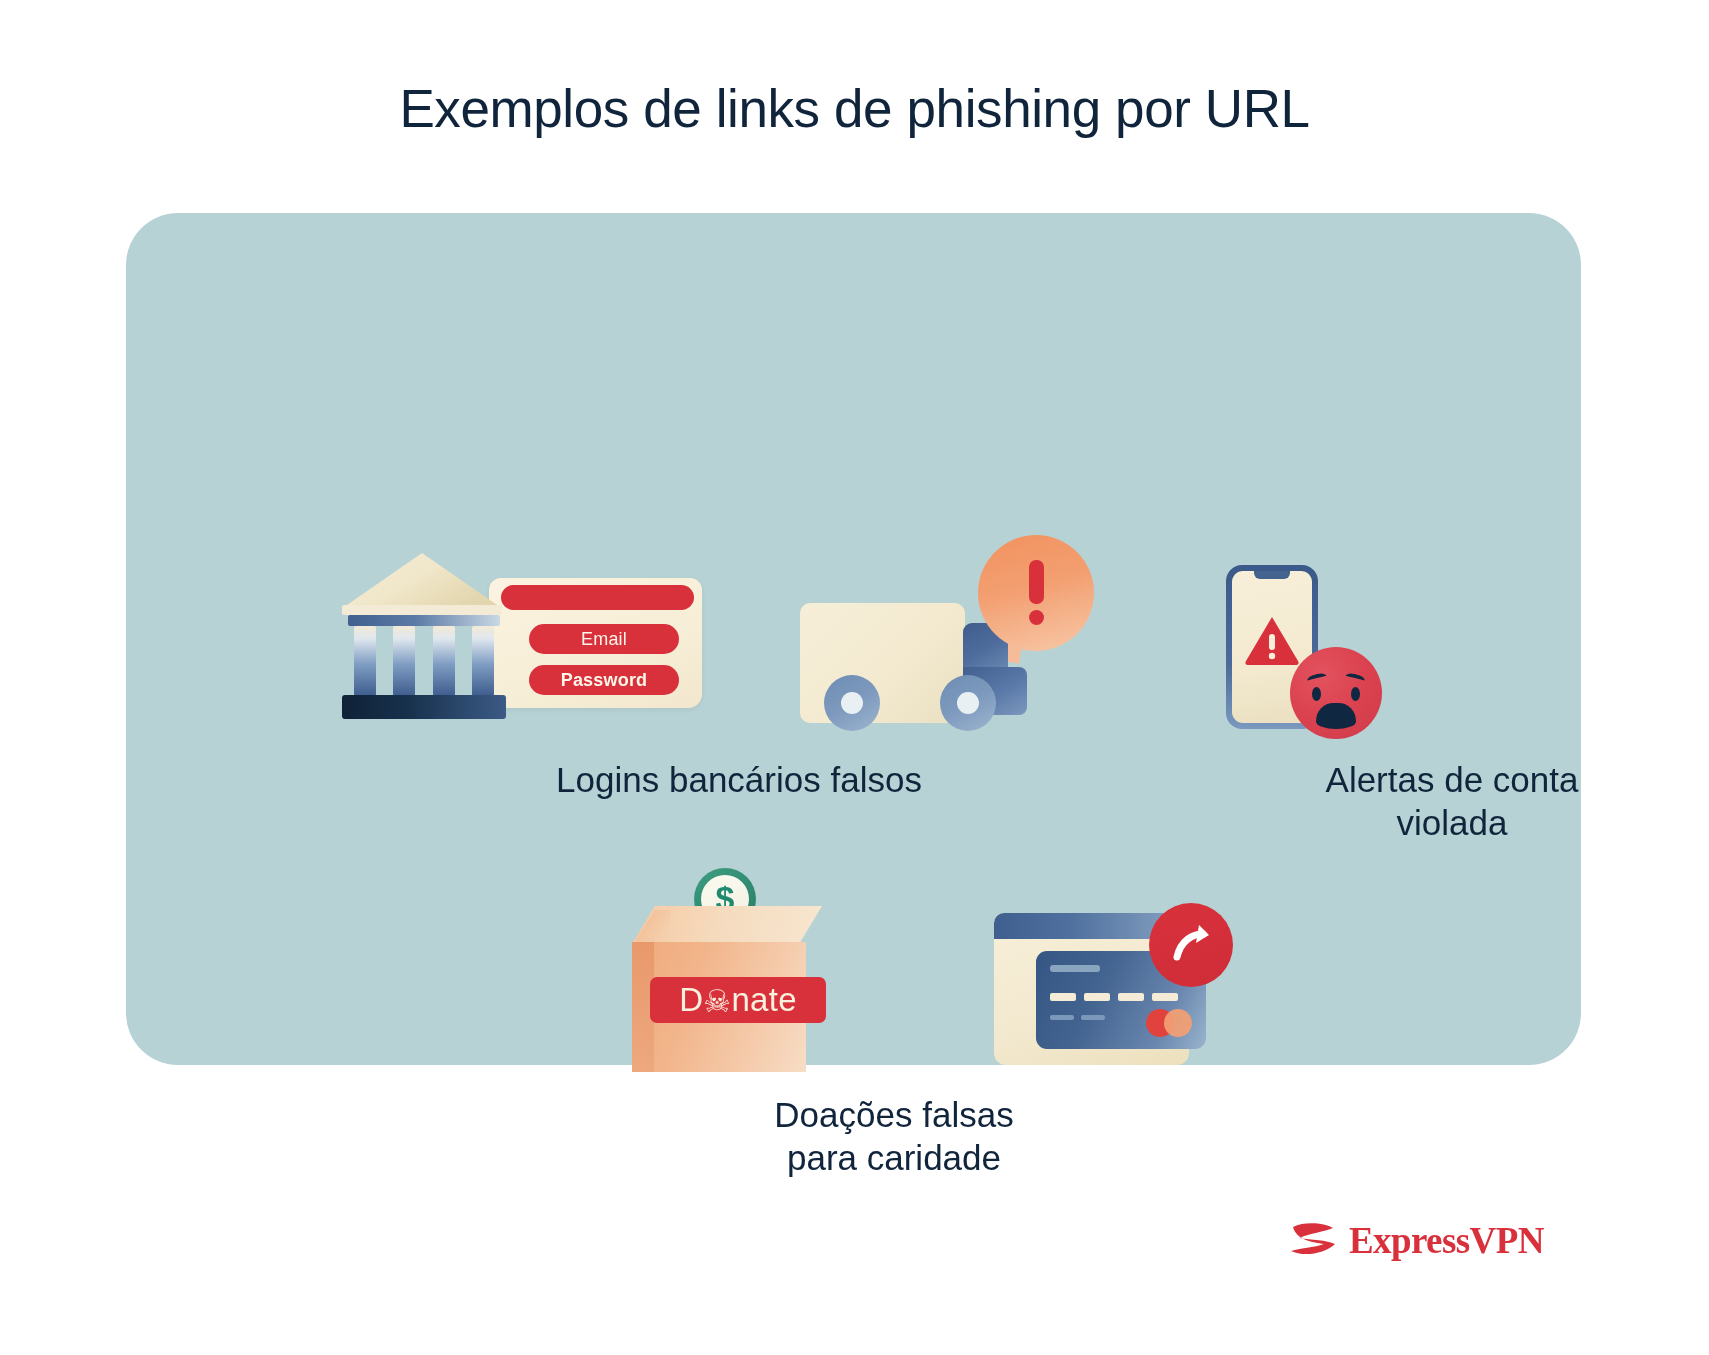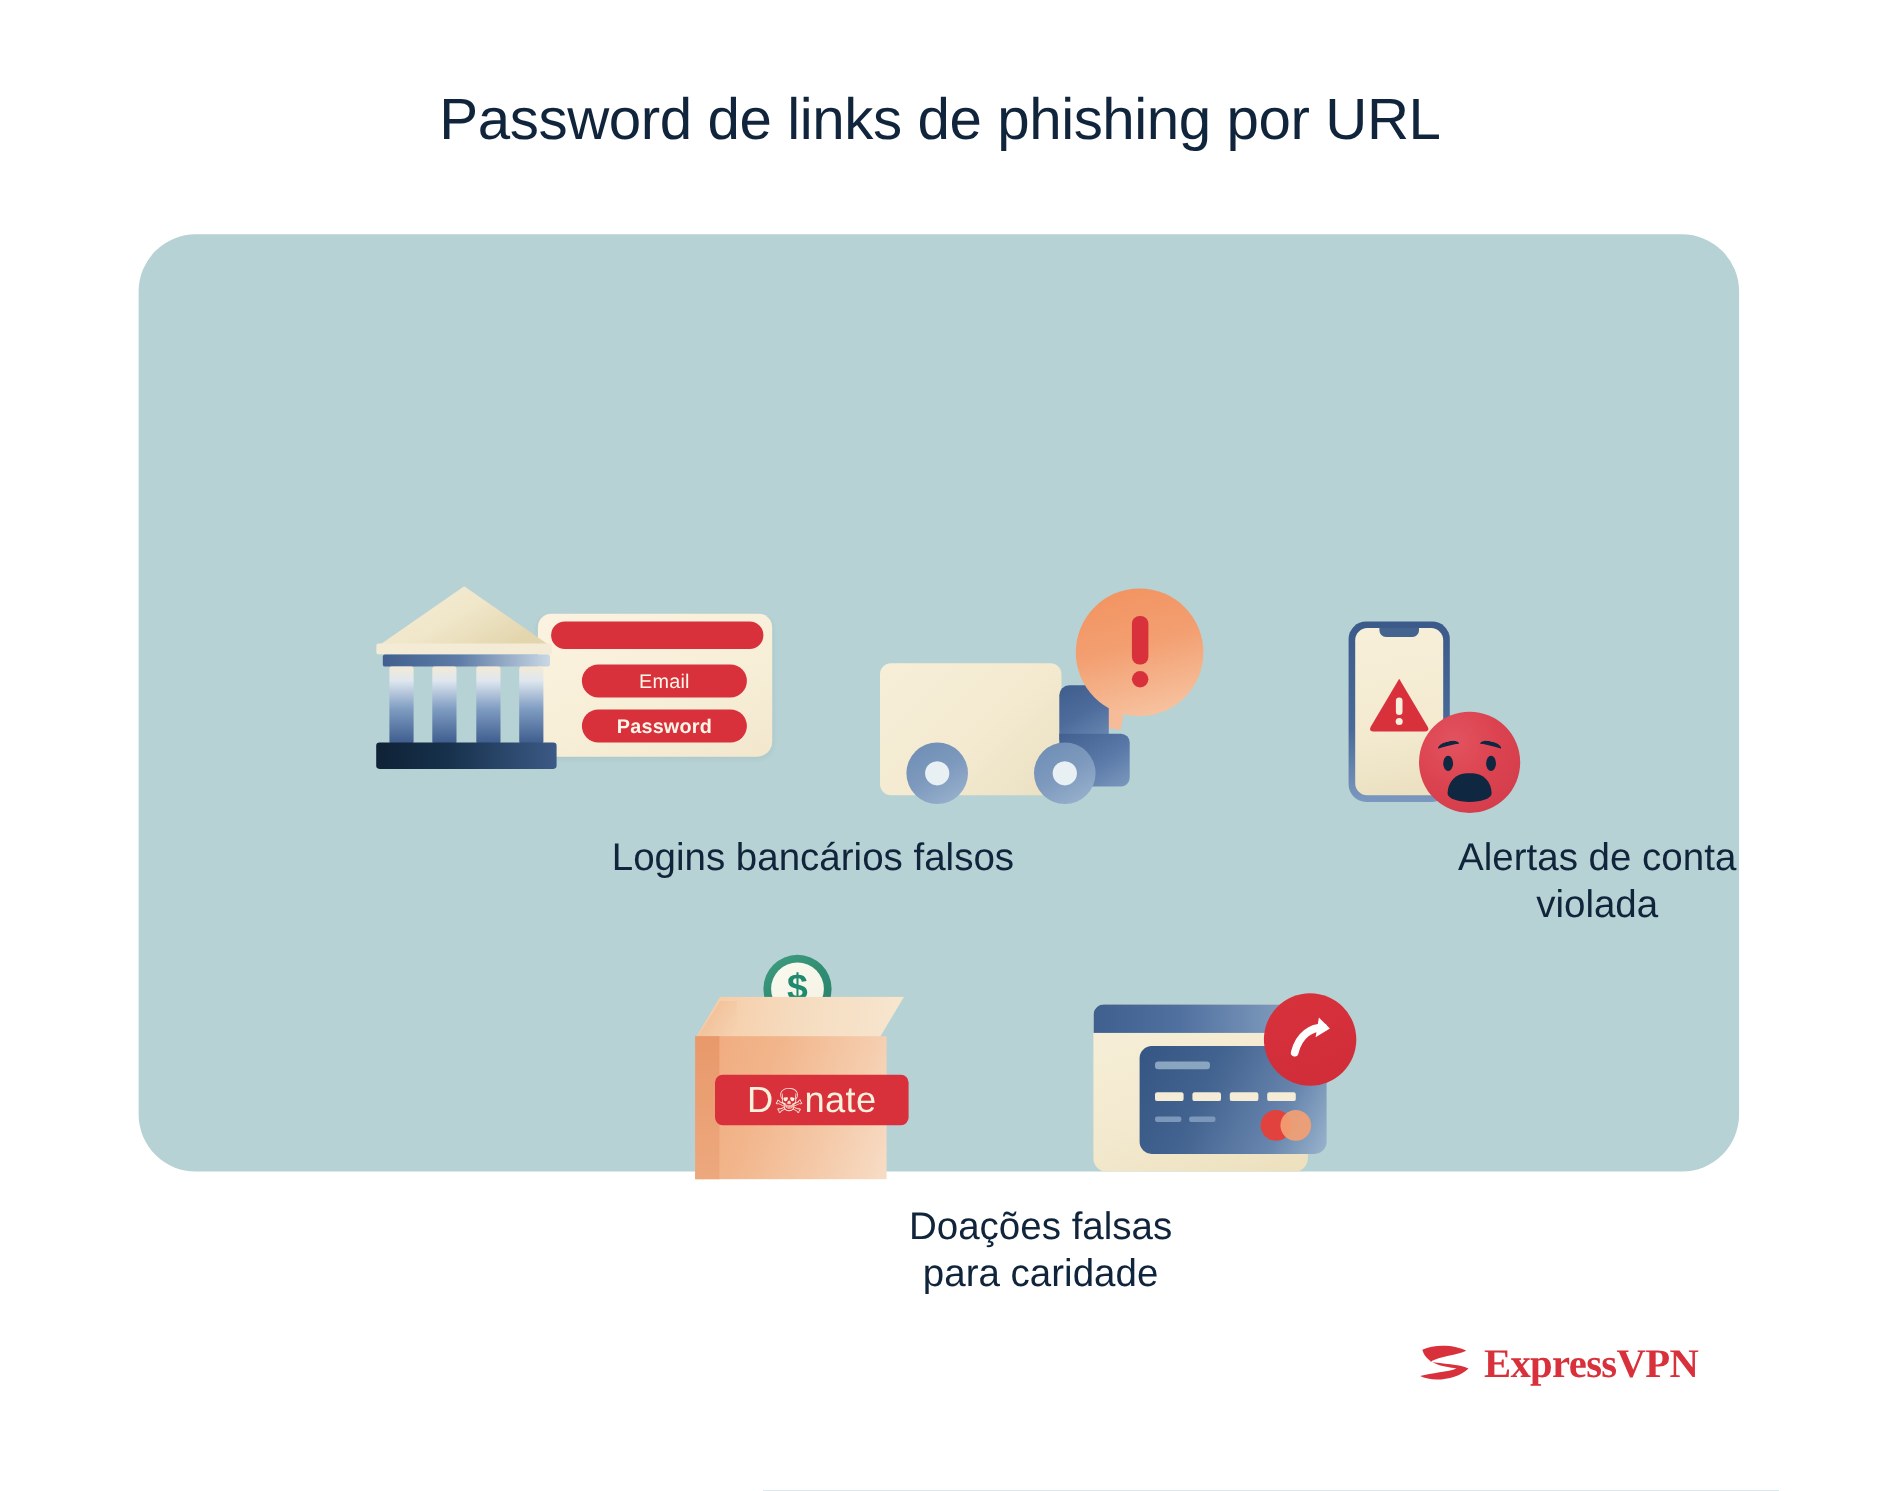--- a/index.html
+++ b/index.html
@@ -41,21 +41,21 @@
     line-height:43px;
     color:#10243b;
     font-weight:400;
     left:50%;
     transform:translateX(-50%);
     white-space:pre-line;
   }
   .art{ position:absolute; }
 
   
-  .bank-wrap{ left:216px; top:320px; width:360px; height:175px; }
+  .bank-wrap{ left:216px; top:340px; width:360px; height:175px; }
   
   .bank-card{
     position:absolute; left:147px; top:25px;
     width:213px; height:130px;
     background:linear-gradient(160deg,#fbf3e0 0%,#f7eed7 60%,#f2e7cd 100%);
     border-radius:12px 12px 14px 14px;
     box-shadow:0 2px 5px rgba(16,36,59,.06);
   }
   .bank-topbar{
     position:absolute; left:159px; top:32px;
@@ -340,21 +340,21 @@
     border-radius:50%;
     background:linear-gradient(160deg,#d8313c 0%,#cf2d38 100%);
     display:flex; align-items:center; justify-content:center;
   }
   .redirect-arrow{ width:48px; height:48px; }
 
   
   .lbl-bank{ left:378px; top:545px; width:470px; }
   .lbl-truck{ left:784px; top:545px; width:330px; }
   .lbl-phone{ left:1146px; top:545px; width:360px; }
-  .lbl-don{   left:620px; top:880px; width:400px; }
+  .lbl-don{   left:568px; top:880px; width:400px; }
   .lbl-pay{   left:985px; top:880px; width:460px; }
 
   
   .logo{
     position:absolute;
     left:1285px; top:1218px;
     display:flex; align-items:center; gap:10px;
   }
   .logo-mark{ width:54px; height:44px; }
   .logo-text{
@@ -362,21 +362,21 @@
     font-weight:700;
     color:#d8313c;
     letter-spacing:-0.6px;
     line-height:1;
     font-family:"Liberation Serif", serif;
   }
 </style>
 </head>
 <body>
 
-<div class="page-title">Password de links de phishing por URL</div>
+<div class="page-title">Exemplos de links de phishing por URL</div>
 
 <div class="panel">
 
   <div class="cell bank-wrap">
     <div class="art bank-card"></div>
     <div class="art bank-topbar"></div>
     <div class="art bank-field email">Email</div>
     <div class="art bank-field password">Password</div>
 
     <svg class="art bank-roof" viewBox="0 0 160 62">

